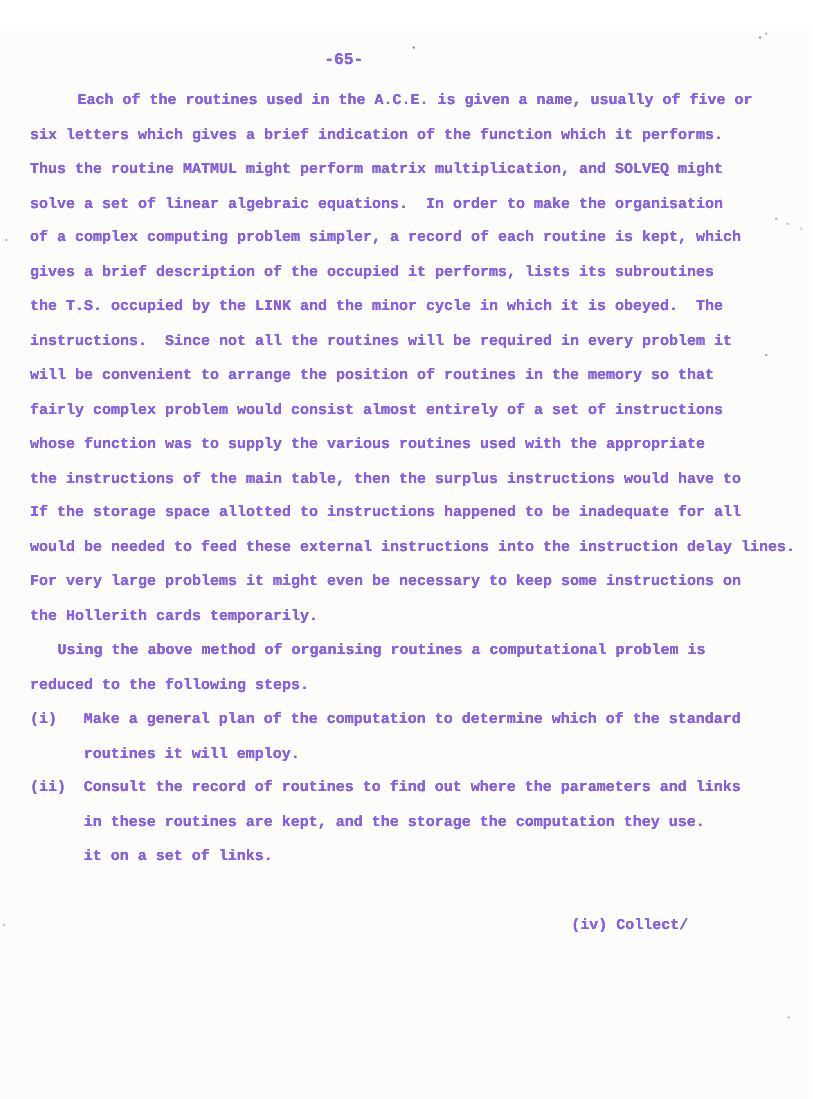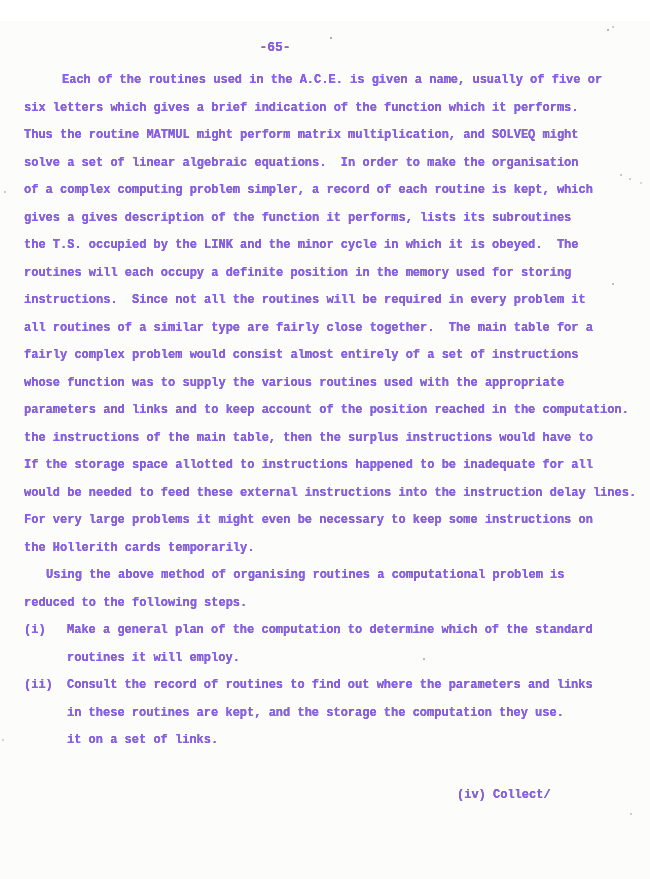--- a/index.html
+++ b/index.html
@@ -74,28 +74,26 @@
 
   <div class="pagenum">-65-</div>
 
   <div class="doc-body">
 
     <div class="line ind-5">Each of the routines used in the A.C.E. is given a name, usually of five or</div>
     <div class="line">six letters which gives a brief indication of the function which it performs.</div>
     <div class="line">Thus the routine MATMUL might perform matrix multiplication, and SOLVEQ might</div>
     <div class="line">solve a set of linear algebraic equations.  In order to make the organisation</div>
     <div class="line">of a complex computing problem simpler, a record of each routine is kept, which</div>
-    <div class="line">gives a gives description of the function it performs, lists its subroutines</div>
+    <div class="line">gives a brief description of the occupied it performs, lists its subroutines</div>
     <div class="line">the T.S. occupied by the LINK and the minor cycle in which it is obeyed.  The</div>
-    <div class="line">routines will each occupy a definite position in the memory used for storing</div>
     <div class="line">instructions.  Since not all the routines will be required in every problem it</div>
-    <div class="line">all routines of a similar type are fairly close together.  The main table for a</div>
+    <div class="line">will be convenient to arrange the position of routines in the memory so that</div>
     <div class="line">fairly complex problem would consist almost entirely of a set of instructions</div>
     <div class="line">whose function was to supply the various routines used with the appropriate</div>
-    <div class="line">parameters and links and to keep account of the position reached in the computation.</div>
     <div class="line">the instructions of the main table, then the surplus instructions would have to</div>
     <div class="line">If the storage space allotted to instructions happened to be inadequate for all</div>
     <div class="line">would be needed to feed these external instructions into the instruction delay lines.</div>
     <div class="line">For very large problems it might even be necessary to keep some instructions on</div>
     <div class="line">the Hollerith cards temporarily.</div>
 
     <div class="line ind-3">Using the above method of organising routines a computational problem is</div>
     <div class="line">reduced to the following steps.</div>
 
     <div class="line"><span class="li-label">(i)</span><span>Make a general plan of the computation to determine which of the standard</span></div>

